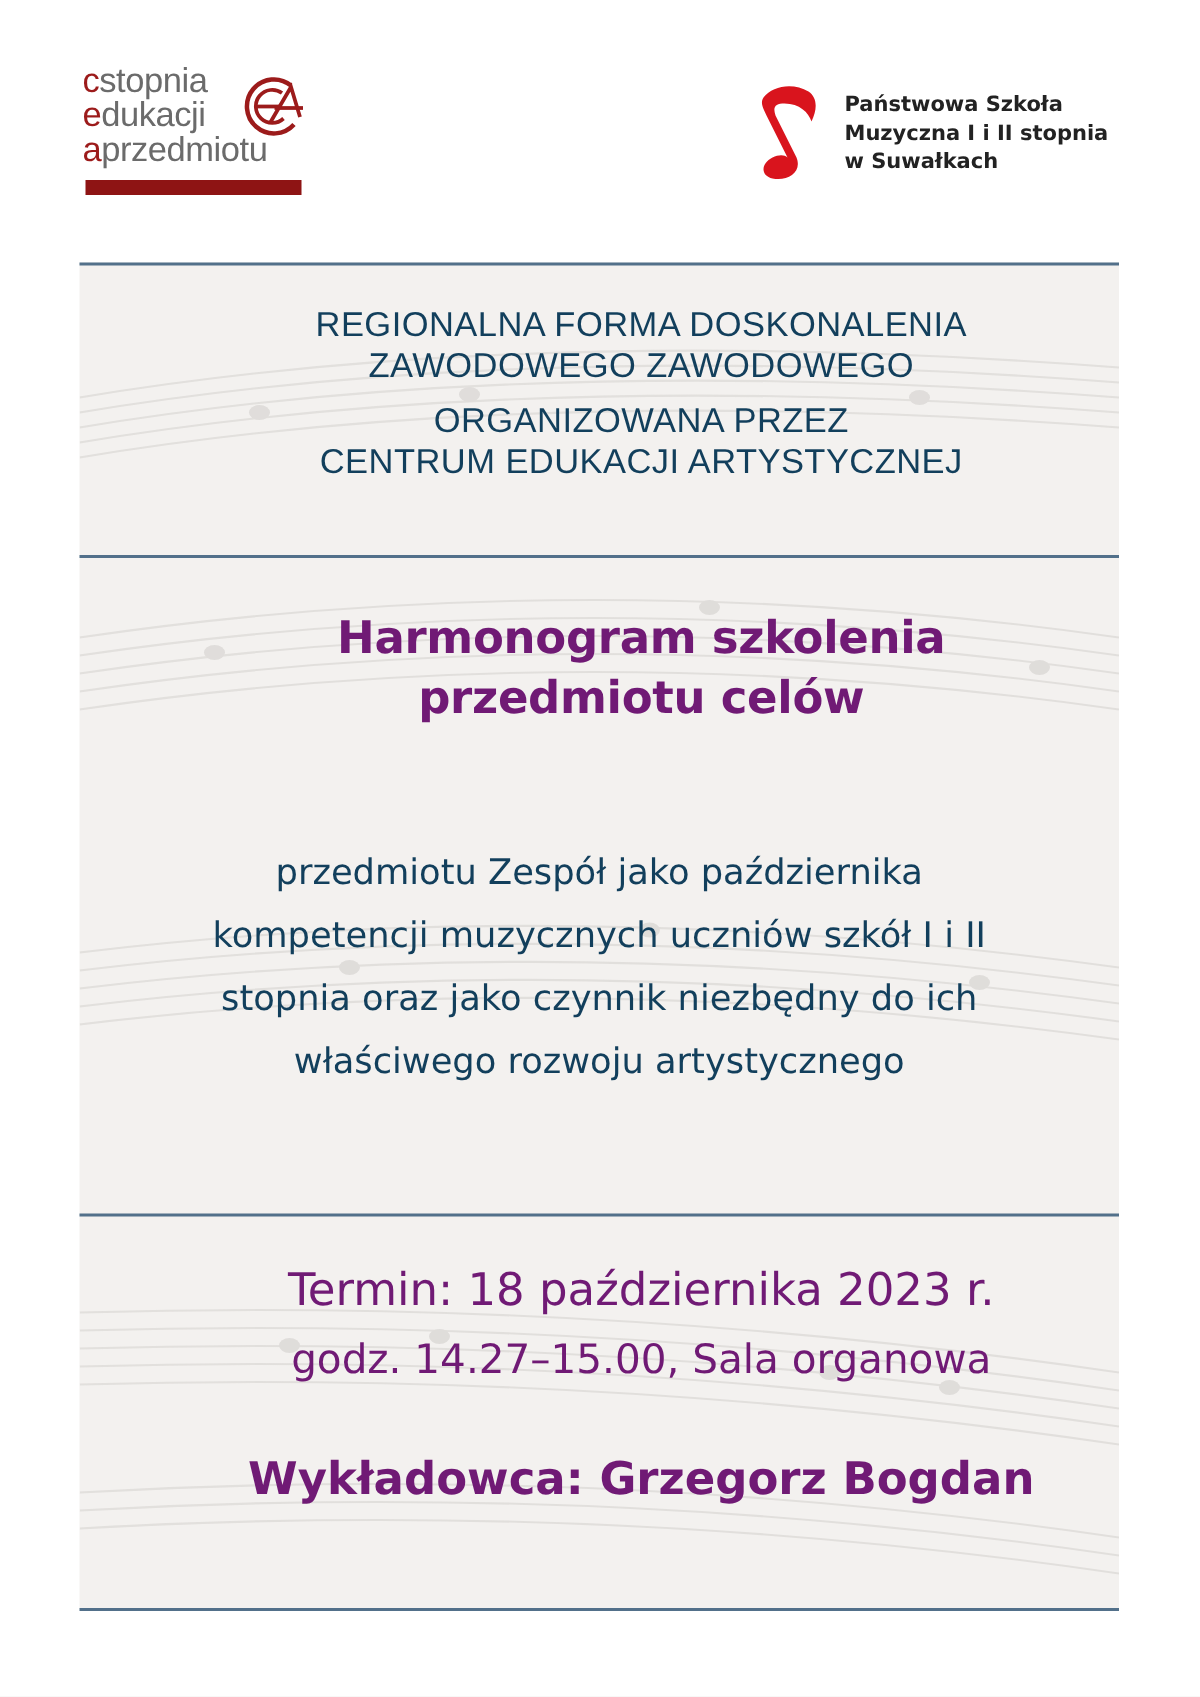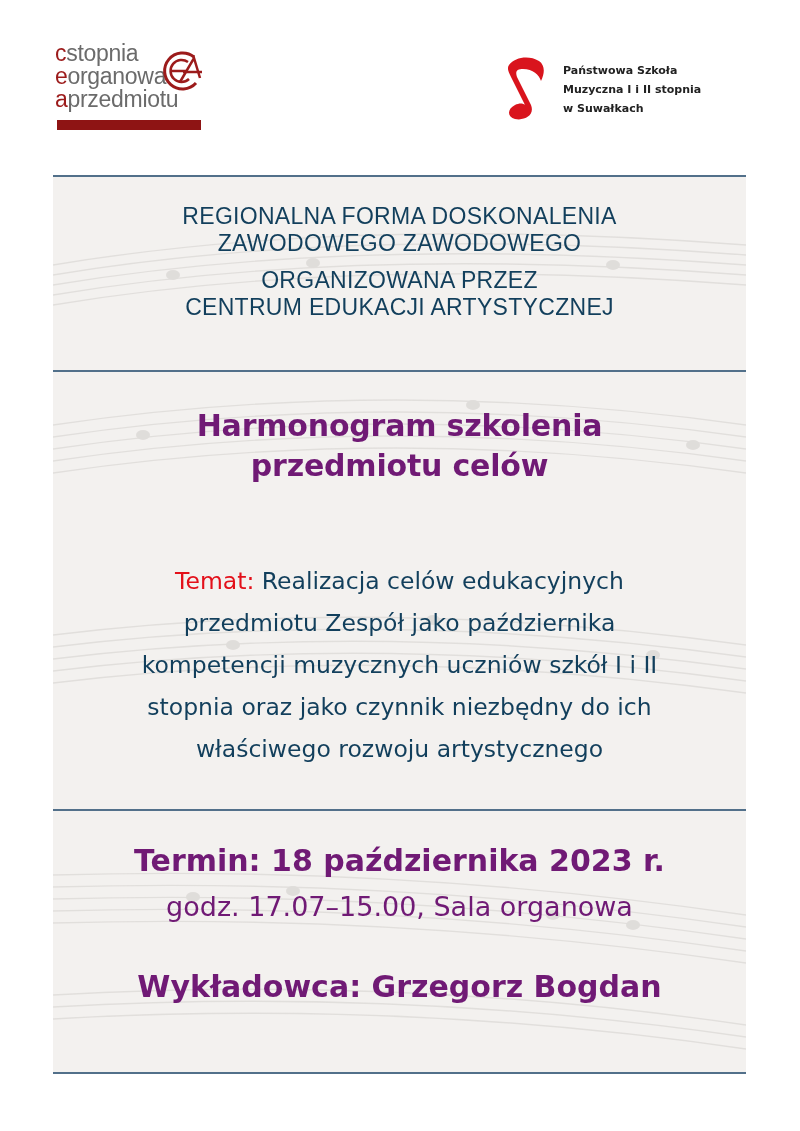--- a/index.html
+++ b/index.html
@@ -10,50 +10,50 @@
   .logo-cea { position:absolute; left:55px; top:42px; width:150px; height:92px; }
   .cea-lines { position:absolute; left:0; top:0; font-family:"Liberation Sans", sans-serif;
                font-size:23px; line-height:23px; color:#6b6b6b; letter-spacing:-0.3px; }
   .cea-lines .first { color:#9c1b1b; }
   .cea-bar { position:absolute; left:2px; top:78px; width:144px; height:10px; background:#8e1414; }
   .cea-mark { position:absolute; left:103px; top:6px; width:46px; height:46px; }
 
   .logo-psm { position:absolute; left:505px; top:55px; width:260px; height:70px; }
   .psm-note { position:absolute; left:0; top:0; width:40px; height:66px; }
   .psm-text { position:absolute; left:58px; top:6px; font-family:"DejaVu Sans", sans-serif;
-              font-weight:bold; font-size:11px; line-height:19px; color:#222; }
+              font-weight:bold; font-size:14px; line-height:19px; color:#222; }
 
   
   .panel { position:absolute; left:53px; top:175px; width:693px; height:898px;
            background:#f3f1ef; overflow:hidden; }
   .panel-bg { position:absolute; left:0; top:0; width:100%; height:100%; opacity:0.55; }
   .rule { position:absolute; left:53px; width:693px; height:2px; background:#52708a; }
 
-  .block { position:absolute; left:53px; width:693px; text-align:center; }
+  .block { position:absolute; left:53px; width:693px; text-align:center;padding-left:28px; }
   .navy { color:#123f5c; }
   .red { color:#701a75; }
 
   .hdr1 { top:203px; font-size:23px; line-height:27px; font-weight:normal; letter-spacing:0.3px; }
   .hdr2 { top:267px; font-size:23px; line-height:27px; letter-spacing:0.3px; }
 
   .title { top:406px; font-size:30px; line-height:40px; font-weight:900; font-family:"DejaVu Sans", sans-serif; letter-spacing:-0.2px; }
   .topic { top:560px; font-size:23.5px; line-height:42px; font-family:"DejaVu Sans", sans-serif; padding:0 10px; box-sizing:border-box; }
   .topic .lbl { color:#e3101a; }
 
-  .term { top:842px; font-size:30px; line-height:38px; font-weight:700; font-family:"DejaVu Sans", sans-serif; }
+  .term { top:842px; font-size:30px; line-height:38px; font-weight:400; font-family:"DejaVu Sans", sans-serif; }
   .hours { top:888px; font-size:27px; line-height:38px; font-family:"DejaVu Sans", sans-serif; font-weight:normal; }
   .lect { top:968px; font-size:30px; line-height:38px; font-weight:900; font-family:"DejaVu Sans", sans-serif; }
 </style>
 </head>
 <body>
 
 <div class="logo-cea">
   <div class="cea-lines">
     <div><span class="first">c</span><span>stopnia</span></div>
-    <div><span class="first">e</span><span>organowa</span></div>
+    <div><span class="first">e</span><span>dukacji</span></div>
     <div><span class="first">a</span><span>przedmiotu</span></div>
   </div>
   <svg class="cea-mark" viewBox="0 0 46 46">
     <path d="M36 9 A18 18 0 1 0 38 35" fill="none" stroke="#9c1b1b" stroke-width="3"></path>
     <path d="M30 14 A11 11 0 1 0 31 31" fill="none" stroke="#9c1b1b" stroke-width="2.5"></path>
     <line x1="12" y1="23" x2="30" y2="23" stroke="#9c1b1b" stroke-width="2.5"></line>
     <path d="M22 34 L36 10 L42 30" fill="none" stroke="#9c1b1b" stroke-width="2.5"></path>
     <line x1="25" y1="24" x2="44" y2="24" stroke="#9c1b1b" stroke-width="2.5"></line>
   </svg>
   <div class="cea-bar"></div>
@@ -128,22 +128,21 @@
   <div>ORGANIZOWANA PRZEZ</div>
   <div>CENTRUM EDUKACJI ARTYSTYCZNEJ</div>
 </div>
 
 <div class="block title red">
   <div>Harmonogram szkolenia</div>
   <div>przedmiotu celów</div>
 </div>
 
 <div class="block topic navy">
-  <div><span class="lbl">Temat:</span><span> Realizacja celów edukacyjnych</span></div>
   <div>przedmiotu Zespół jako października</div>
   <div>kompetencji muzycznych uczniów szkół I i II</div>
   <div>stopnia oraz jako czynnik niezbędny do ich</div>
   <div>właściwego rozwoju artystycznego</div>
 </div>
 
 <div class="block term red">Termin: 18 października 2023 r.</div>
-<div class="block hours red">godz. 17.07–15.00, Sala organowa</div>
+<div class="block hours red">godz. 14.27–15.00, Sala organowa</div>
 <div class="block lect red">Wykładowca: Grzegorz Bogdan</div>
 
 </body></html>

